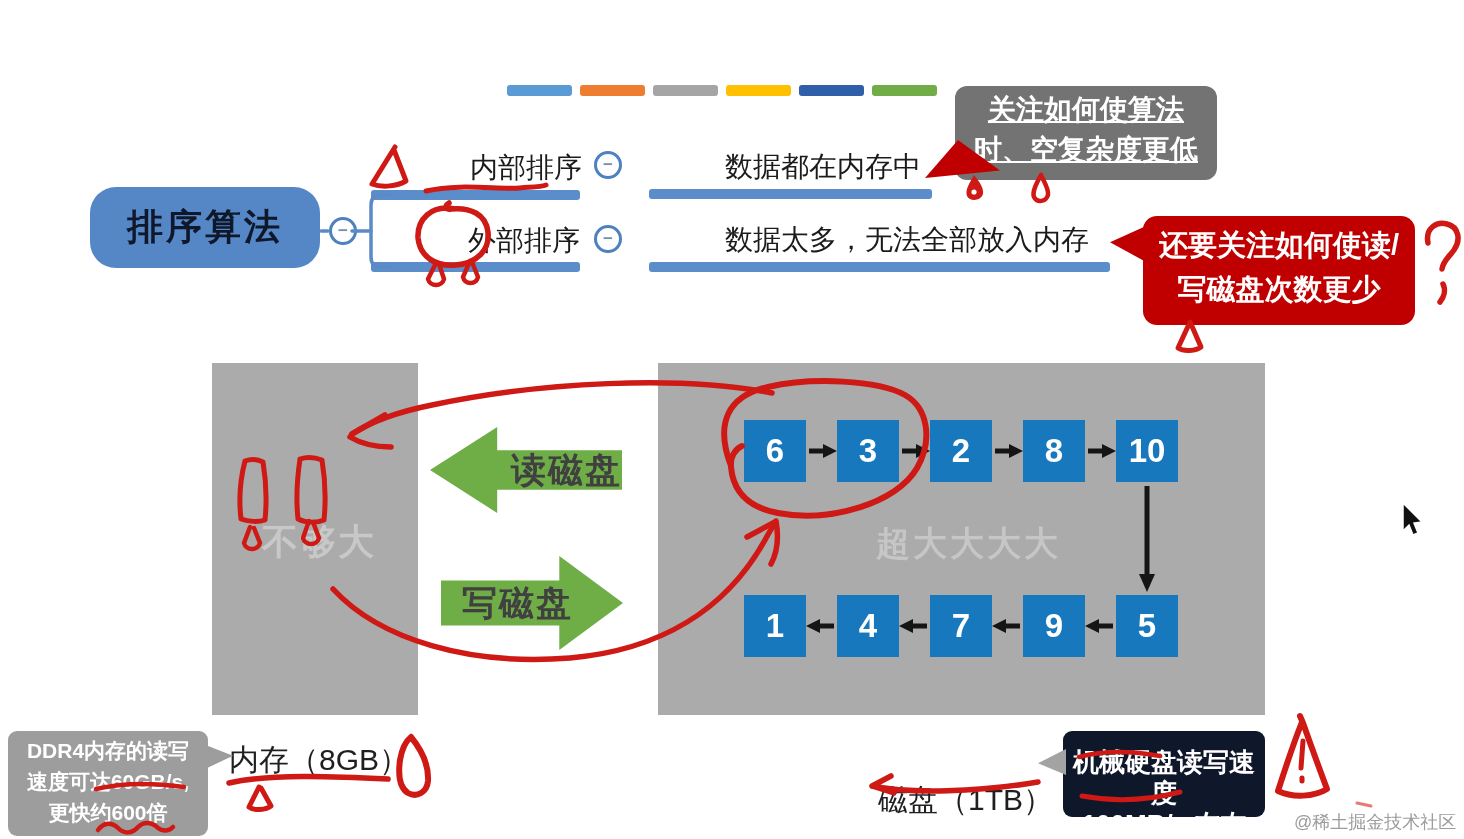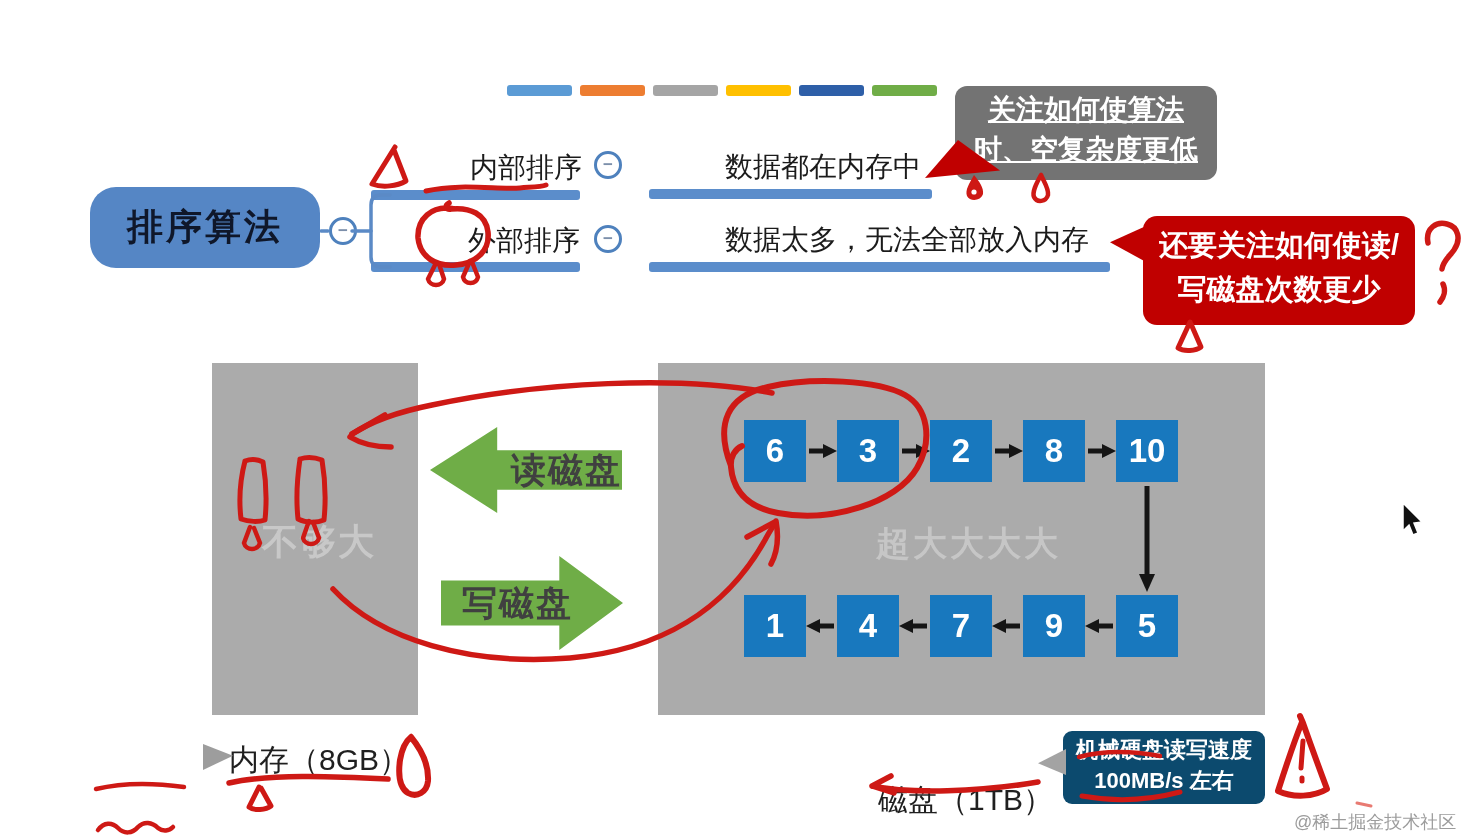--- a/index.html
+++ b/index.html
@@ -89,23 +89,28 @@
 
   <div class="cell" style="left: 744px; top: 595px; background: rgb(24, 120, 190);">1</div>
   <div class="cell" style="left: 837px; top: 595px; background: rgb(24, 120, 190);">4</div>
   <div class="cell" style="left: 930px; top: 595px; background: rgb(24, 120, 190);">7</div>
   <div class="cell" style="left: 1023px; top: 595px; background: rgb(24, 120, 190);">9</div>
   <div class="cell" style="left: 1116px; top: 595px; background: rgb(24, 120, 190);">5</div>
 
   <div class="caption" style="left:229px;top:740px;">内存（8GB）</div>
   <div class="caption" style="left:878px;top:740px;margin-top:40px;">磁盘（1TB）</div>
 
+  <div class="note" style="left: 8px; top: 731px; width: 200px; height: 101px; font-size: 21px; line-height: 31px; padding-top: 4px; background: rgb(157, 157, 157);">
+    <div>DDR4内存的读写</div>
+    <div>速度可达60GB/s,</div>
+    <div>更快约600倍</div>
+  </div>
   <div class="tail" style="left: 203px; top: 744px; width: 30px; height: 26px; clip-path: polygon(0% 0%, 100% 45%, 0% 100%); background: rgb(157, 157, 157);"></div>
 
-  <div class="note" style="left:1063px;top:731px;width:202px;height:70px;font-size:22px;line-height:31px;padding-top:3px;background:#0c4a6e;">
+  <div class="note" style="left:1063px;top:731px;width:202px;height:70px;font-size:26px;line-height:31px;padding-top:16px;background:#0f172a;">
     <div>机械硬盘读写速度</div>
     <div>100MB/s 左右</div>
   </div>
   <div class="tail" style="left:1038px;top:749px;width:28px;height:26px;background:#A3A3A3;clip-path:polygon(100% 0%,0% 55%,100% 100%);"></div>
 
   <div class="watermark" style="left:1294px;top:810px;">@稀土掘金技术社区</div>
 
   <svg class="overlay" width="1464" height="839" viewBox="0 0 1464 839">
 
     <g stroke="#5b8ac6" stroke-width="3.5" fill="none" stroke-linecap="round">

